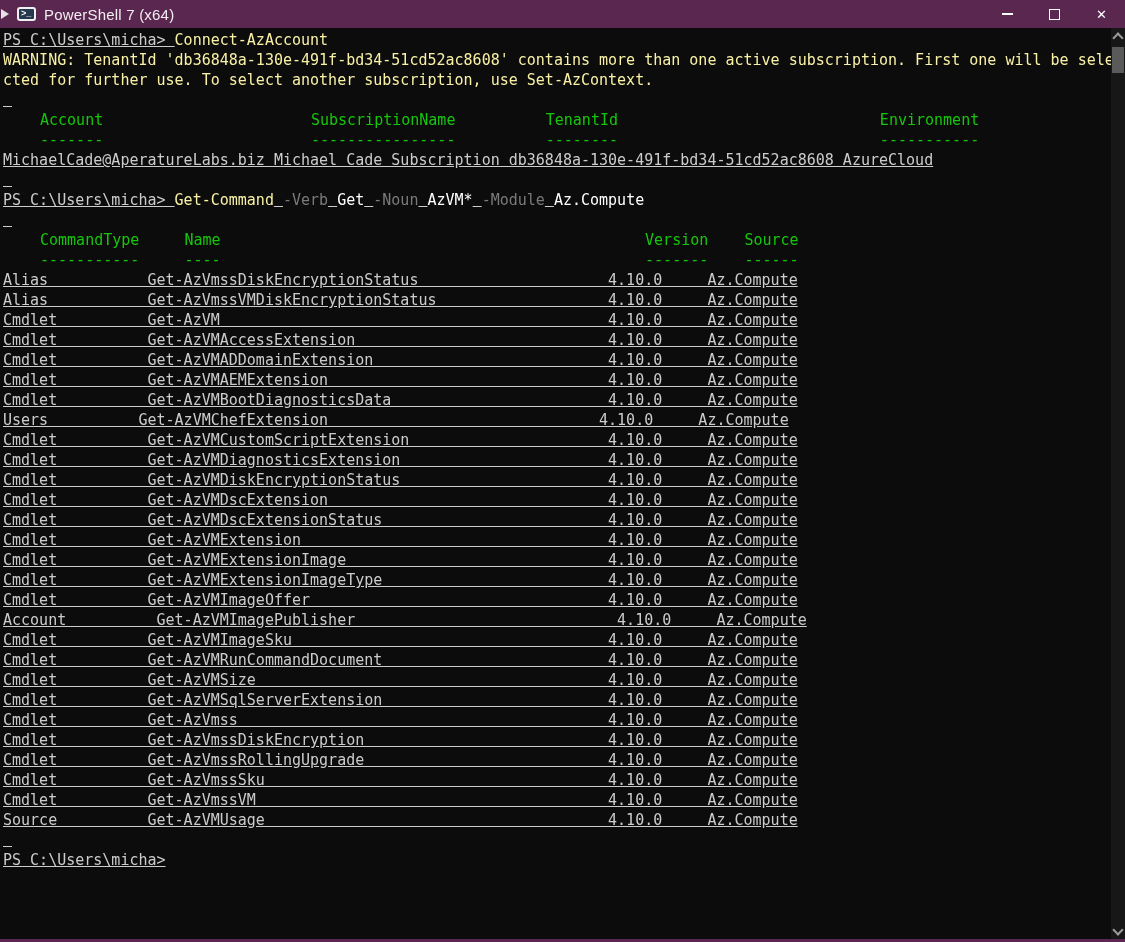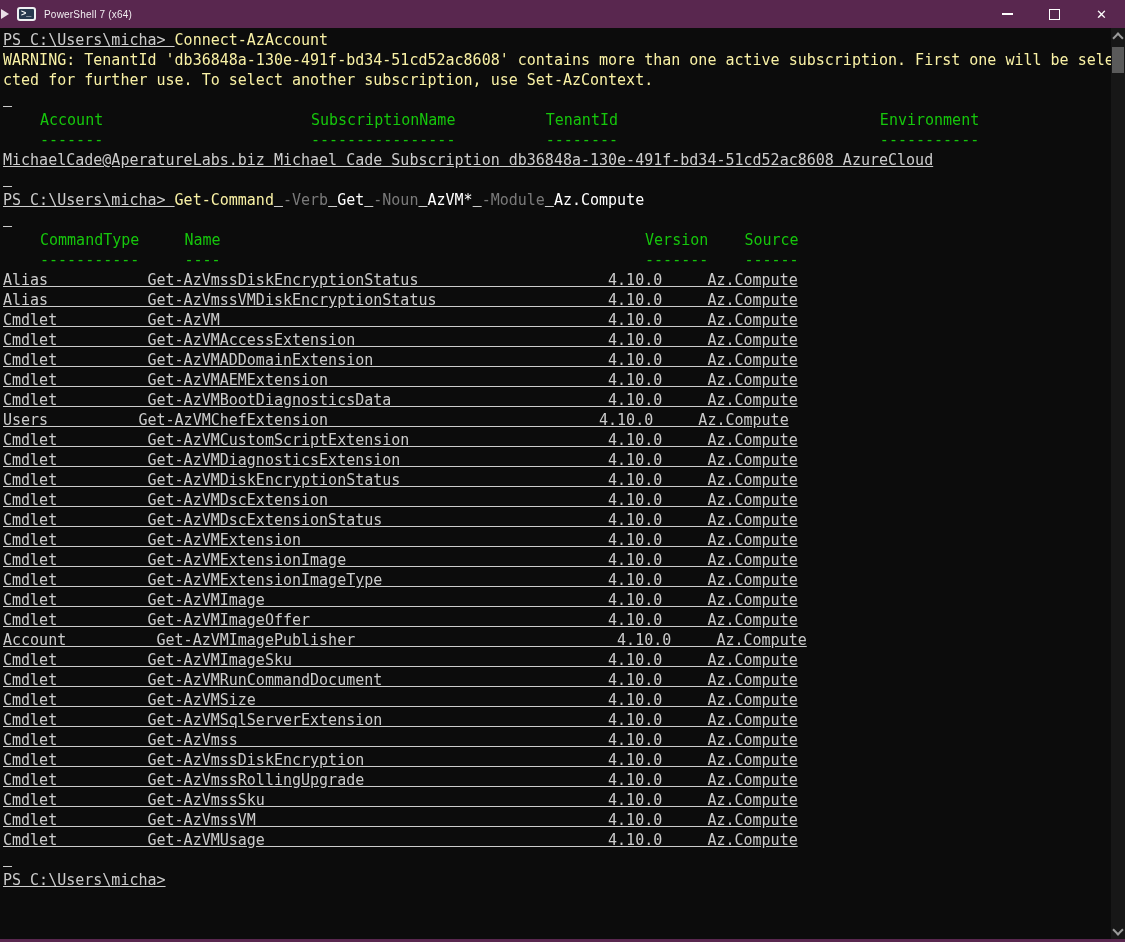--- a/index.html
+++ b/index.html
@@ -11,21 +11,21 @@
   .window{position:relative;width:1125px;height:942px;background:var(--bg);overflow:hidden;
           font-family:"Liberation Sans",sans-serif;}
   
   .titlebar{position:absolute;top:0;left:0;right:0;height:28px;background:var(--titlebar);
             display:flex;align-items:center;}
   .tab-arrow{width:0;height:0;border-left:8px solid #e9dfe7;border-top:5px solid transparent;
              border-bottom:5px solid transparent;margin-left:1px;}
   .ps-icon{width:19px;height:14px;background:#26384e;border:2px solid #eef0f2;border-radius:3px;
            margin-left:8px;display:flex;align-items:flex-end;justify-content:flex-start;
            color:#fff;font-size:9px;font-weight:bold;line-height:9px;padding:1px 0 1px 2px;box-sizing:border-box;}
-  .title{color:#f2eef1;font-size:10px;margin-left:8px;letter-spacing:.2px;}
+  .title{color:#f2eef1;font-size:15px;margin-left:8px;letter-spacing:.2px;}
   .controls{margin-left:auto;display:flex;height:28px;}
   .tb-btn{width:47px;height:28px;display:flex;align-items:center;justify-content:center;
           background:transparent;border:none;padding:0;cursor:pointer;}
   .glyph-min{width:11px;height:1.5px;background:#ffffff;}
   .glyph-max{width:9px;height:9px;border:1.5px solid #ffffff;background:transparent;}
   .glyph-close{color:#ffffff;font-size:13px;line-height:13px;font-family:"DejaVu Sans",sans-serif;}
   
   .terminal{position:absolute;top:28px;left:0;right:14px;bottom:3px;background:var(--bg);
             padding:2px 0 0 3px;font-family:"DejaVu Sans Mono",monospace;font-size:15px;
             line-height:20px;overflow:hidden;cursor:text;}
@@ -93,33 +93,32 @@
       <div class="line"><span class="c-fg">Cmdlet          Get-AzVMBootDiagnosticsData                        4.10.0     Az.Compute</span></div>
       <div class="line"><span class="c-fg">Users          Get-AzVMChefExtension                              4.10.0     Az.Compute</span></div>
       <div class="line"><span class="c-fg">Cmdlet          Get-AzVMCustomScriptExtension                      4.10.0     Az.Compute</span></div>
       <div class="line"><span class="c-fg">Cmdlet          Get-AzVMDiagnosticsExtension                       4.10.0     Az.Compute</span></div>
       <div class="line"><span class="c-fg">Cmdlet          Get-AzVMDiskEncryptionStatus                       4.10.0     Az.Compute</span></div>
       <div class="line"><span class="c-fg">Cmdlet          Get-AzVMDscExtension                               4.10.0     Az.Compute</span></div>
       <div class="line"><span class="c-fg">Cmdlet          Get-AzVMDscExtensionStatus                         4.10.0     Az.Compute</span></div>
       <div class="line"><span class="c-fg">Cmdlet          Get-AzVMExtension                                  4.10.0     Az.Compute</span></div>
       <div class="line"><span class="c-fg">Cmdlet          Get-AzVMExtensionImage                             4.10.0     Az.Compute</span></div>
       <div class="line"><span class="c-fg">Cmdlet          Get-AzVMExtensionImageType                         4.10.0     Az.Compute</span></div>
-      <div class="line"><span class="c-fg">Cmdlet          Get-AzVMImage                                      4.10.0     Az.Compute</span></div>
       <div class="line"><span class="c-fg">Cmdlet          Get-AzVMImageOffer                                 4.10.0     Az.Compute</span></div>
       <div class="line"><span class="c-fg">Account          Get-AzVMImagePublisher                             4.10.0     Az.Compute</span></div>
       <div class="line"><span class="c-fg">Cmdlet          Get-AzVMImageSku                                   4.10.0     Az.Compute</span></div>
       <div class="line"><span class="c-fg">Cmdlet          Get-AzVMRunCommandDocument                         4.10.0     Az.Compute</span></div>
       <div class="line"><span class="c-fg">Cmdlet          Get-AzVMSize                                       4.10.0     Az.Compute</span></div>
       <div class="line"><span class="c-fg">Cmdlet          Get-AzVMSqlServerExtension                         4.10.0     Az.Compute</span></div>
       <div class="line"><span class="c-fg">Cmdlet          Get-AzVmss                                         4.10.0     Az.Compute</span></div>
       <div class="line"><span class="c-fg">Cmdlet          Get-AzVmssDiskEncryption                           4.10.0     Az.Compute</span></div>
       <div class="line"><span class="c-fg">Cmdlet          Get-AzVmssRollingUpgrade                           4.10.0     Az.Compute</span></div>
       <div class="line"><span class="c-fg">Cmdlet          Get-AzVmssSku                                      4.10.0     Az.Compute</span></div>
       <div class="line"><span class="c-fg">Cmdlet          Get-AzVmssVM                                       4.10.0     Az.Compute</span></div>
-      <div class="line"><span class="c-fg">Cmdlet          Get-AzVMUsage                                      4.10.0     Az.Compute</span></div>
+      <div class="line"><span class="c-fg">Source          Get-AzVMUsage                                      4.10.0     Az.Compute</span></div>
       <div class="line"><span class="c-fg"> </span></div>
       <div class="line"><span class="c-fg">PS C:\Users\micha&gt;</span></div>
     </div>
 
   <div class="scrollbar">
     <div class="sb-up"></div>
     <div class="sb-thumb"></div>
     <div class="sb-down"></div>
   </div>
 

